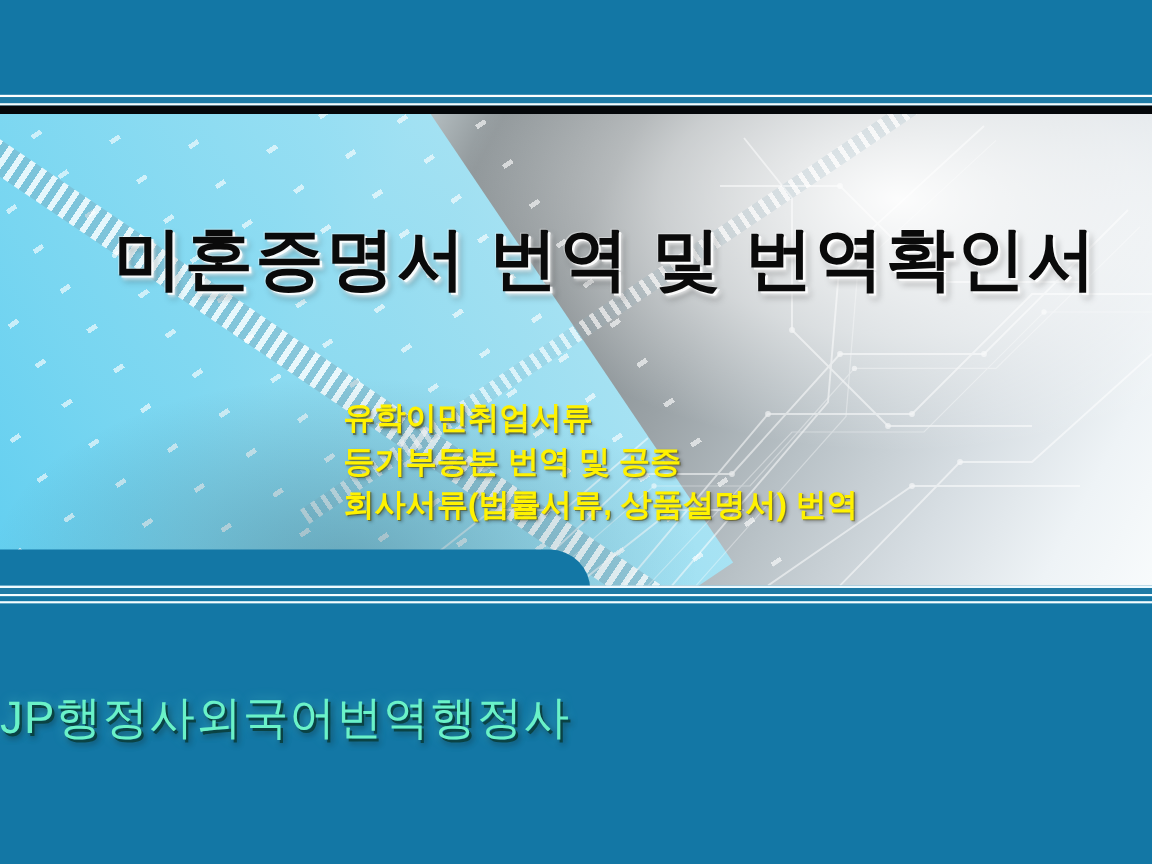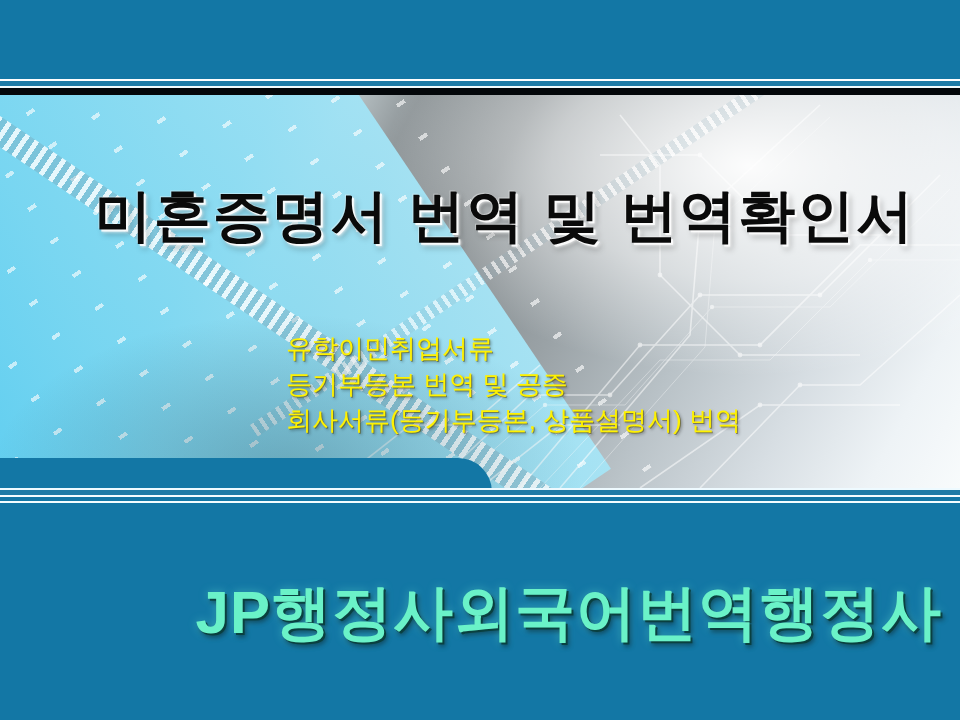--- a/index.html
+++ b/index.html
@@ -206,39 +206,39 @@
     margin-left: 25px;
   }
 
   .subtitle-block {
     position: absolute;
     left: 286px; top: 330px;
     width: 640px;
   }
   .subtitle-line {
     font-size: 26px;
-    font-weight: normal;
+    font-weight: bold;
     color: #fff200;
     line-height: 36px;
     letter-spacing: 0px;
     white-space: nowrap;
     text-shadow:
       1px 1px 0 rgba(90,80,0,0.55),
       2px 2px 3px rgba(0,0,0,0.35);
   }
 
   .brand {
     position: absolute;
     left: 0; top: 573px;
     width: 960px;
-    text-align: right;
+    text-align: left;
     padding-right: 18px;
     box-sizing: border-box;
-    font-size: 60px;
-    font-weight: bold;
+    font-size: 38px;
+    font-weight: normal;
     letter-spacing: 1px;
     color: #6af2c8;
     white-space: nowrap;
     text-shadow:
       2px 2px 0 rgba(8,60,55,0.85),
       3px 4px 5px rgba(0,0,0,0.45),
       0 0 10px rgba(120,255,220,0.35);
   }
 </style>
 </head>
@@ -306,18 +306,18 @@
   <div class="mid-blue-2"></div>
   <div class="mid-white-3"></div>
 
   <div class="bottom-band"></div>
 
   <div class="title">미혼증명서 번역 및 번역확인서</div>
 
   <div class="subtitle-block">
     <div class="subtitle-line">유학이민취업서류</div>
     <div class="subtitle-line">등기부등본 번역 및 공증</div>
-    <div class="subtitle-line">회사서류(등기부등본, 상품설명서) 번역</div>
+    <div class="subtitle-line">회사서류(법률서류, 상품설명서) 번역</div>
   </div>
 
   <div class="brand">JP행정사외국어번역행정사</div>
 
 </div>
 
 </body></html>

